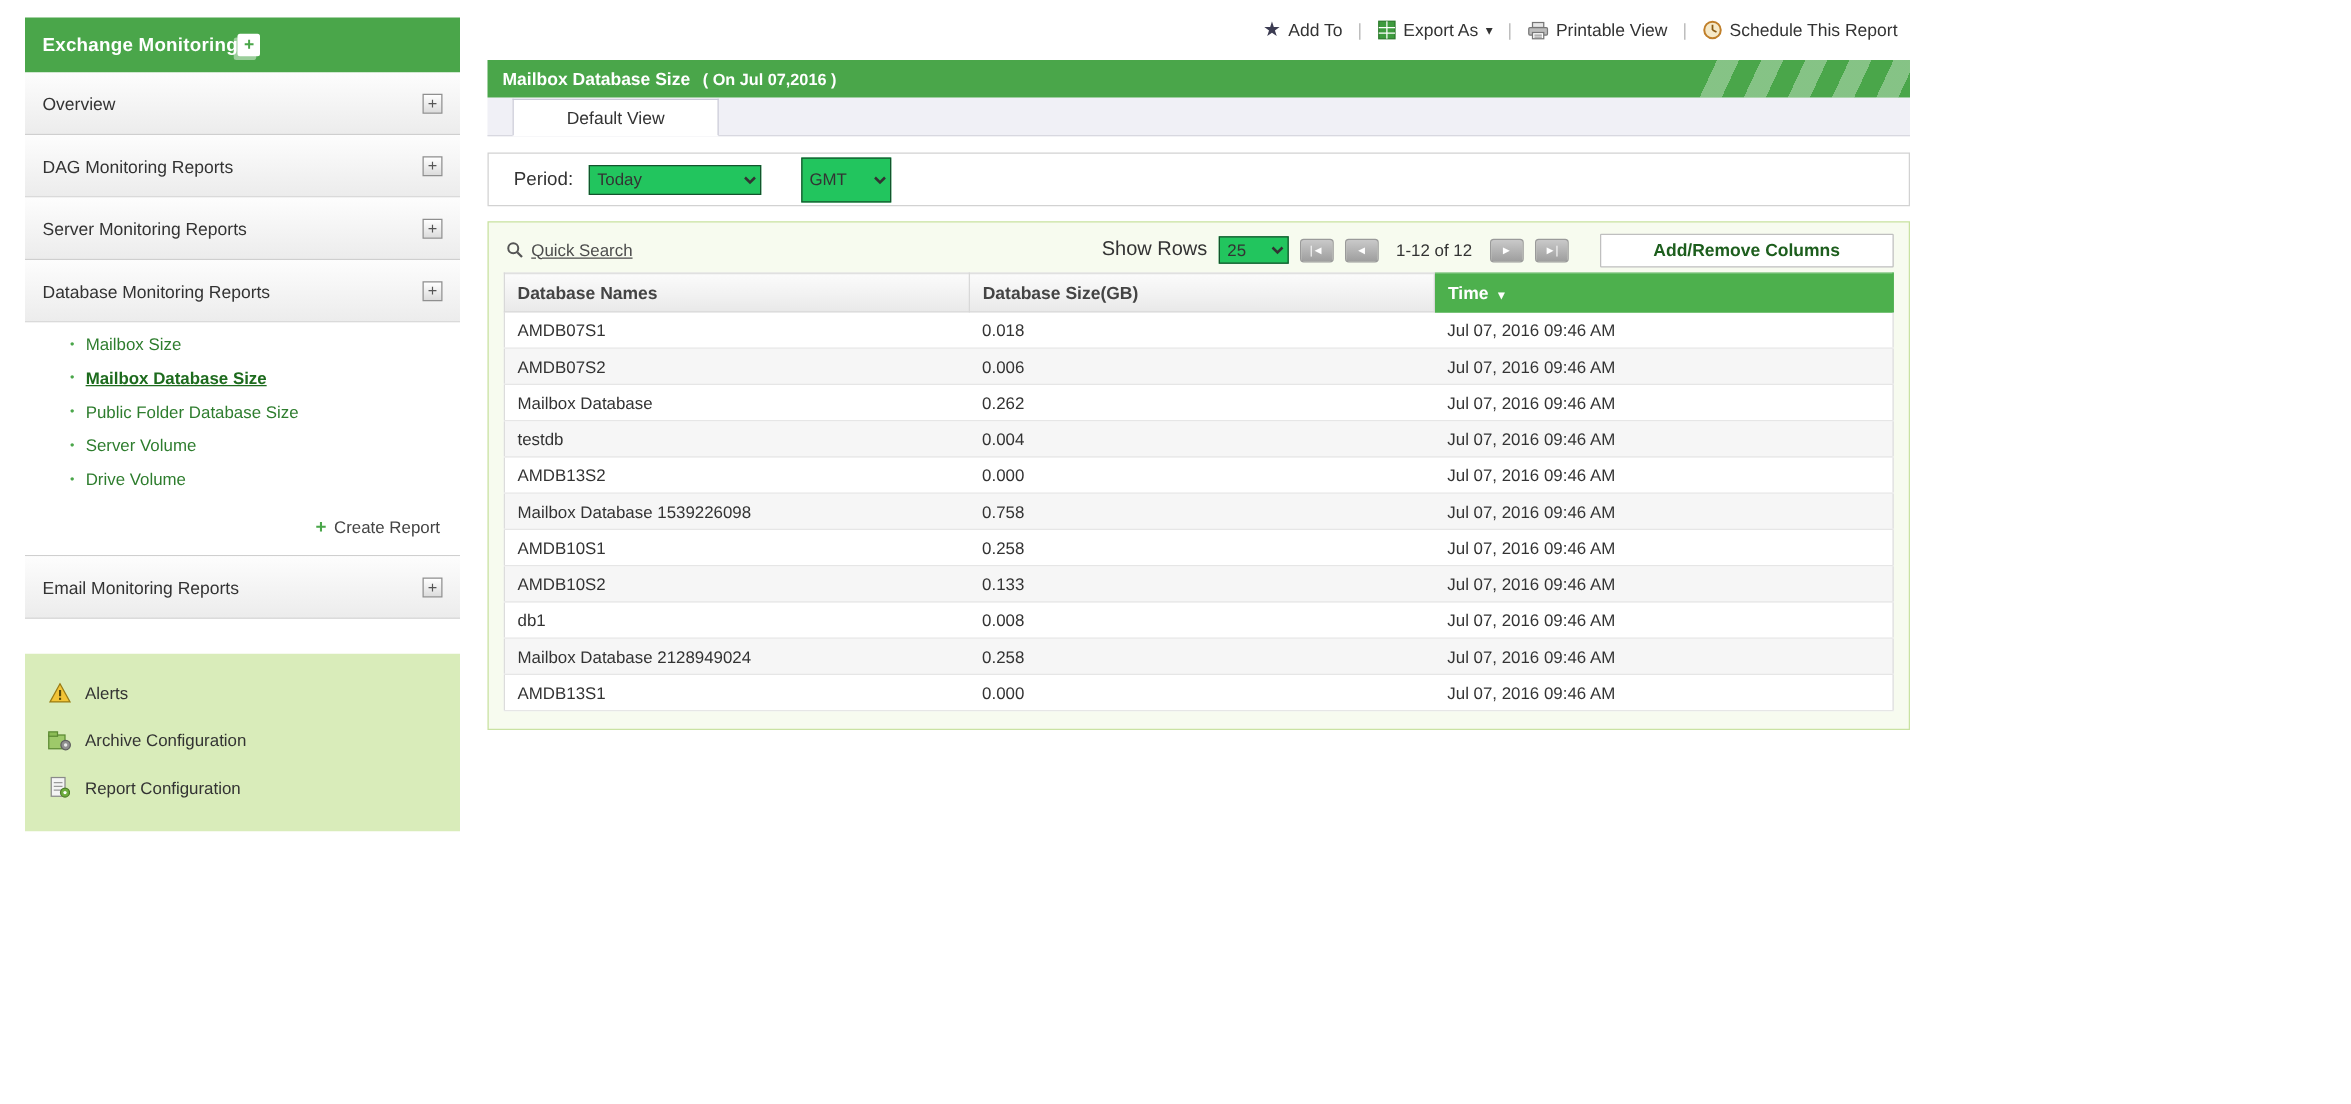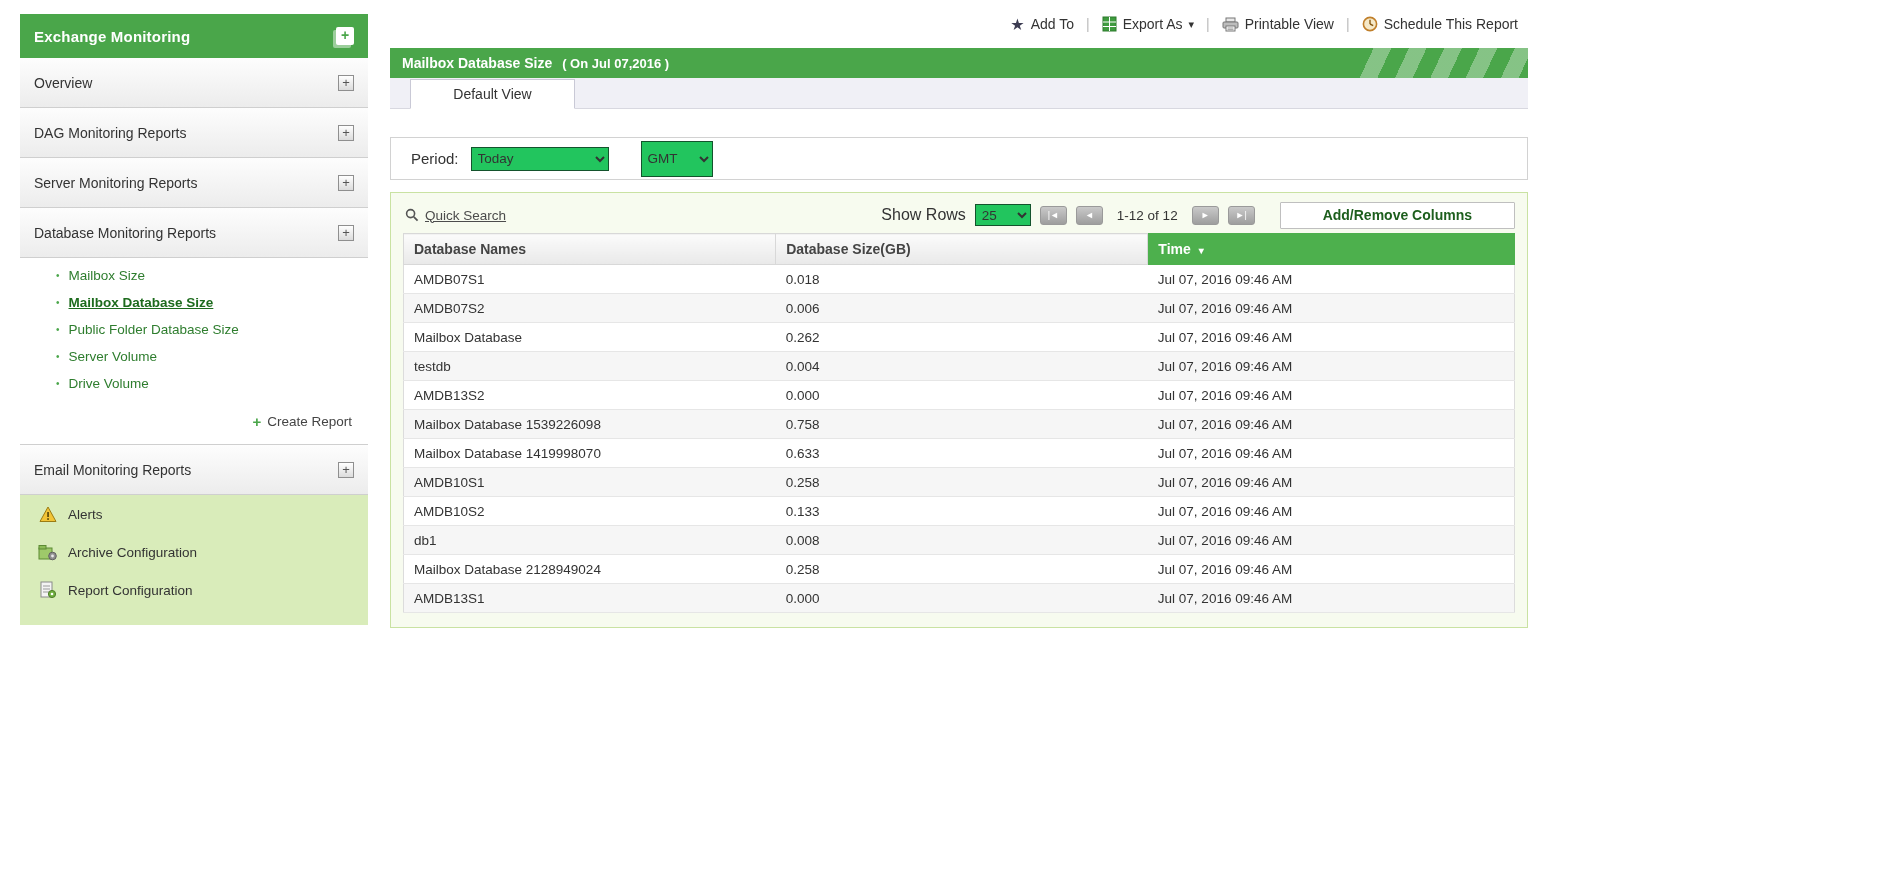--- a/index.html
+++ b/index.html
@@ -1,40 +1,40 @@
 <!DOCTYPE html>
 <html><head>
 <meta charset="utf-8">
 <style>
   * { box-sizing: border-box; margin: 0; padding: 0; }
   html,body { width:1881px; height:883px; background:#fff; font-family:"Liberation Sans", sans-serif; overflow:hidden; }
 
   
   .sidebar { position:absolute; left:20px; top:14px; width:348px; }
-  .sb-header { background:#4aa64a; height:44px; display:flex; align-items:center; justify-content:space-between; padding:0 14px; }
+  .sb-header { background:#4aa64a; height:44px; display:flex; align-items:center; justify-content:flex-start; padding:0 14px; }
   .sb-title { color:#fff; font-weight:bold; font-size:15px; letter-spacing:.2px; }
   .sb-add-box { width:18px; height:18px; background:#fff; color:#4aa64a; font-weight:bold; font-size:14px; line-height:16px;
                 text-align:center; border-radius:2px; box-shadow:-3px 3px 0 rgba(255,255,255,.45); cursor:pointer; }
   .sb-item { height:50px; background:linear-gradient(#fdfdfd,#ececec); border-bottom:1px solid #cfcfcf;
              display:flex; align-items:center; justify-content:space-between; padding:0 14px; cursor:pointer; }
   .sb-item-label { color:#333; font-size:14px; }
   .plusbox { width:16px; height:16px; border:1px solid #8f8f8f; background:linear-gradient(#fff,#dcdcdc);
              color:#555; font-size:13px; line-height:14px; text-align:center; flex:none; }
   .sb-expanded-header { height:50px; background:#fff; display:flex; align-items:center; padding:0 14px; }
   .sb-expanded-title { font-weight:bold; color:#333; font-size:14px; }
   .sb-sub { background:#fff; border-bottom:1px solid #cfcfcf; padding:4px 0 0; }
   .sb-sub-item { display:flex; align-items:center; gap:9px; padding:6px 10px 6px 36px; cursor:pointer; }
   .bullet { color:#4aa64a; font-size:10px; line-height:10px; }
   .sb-link { color:#2e7d2e; font-size:13.5px; }
   .sb-sub-item.active .sb-link { color:#1d6b1d; font-weight:bold; text-decoration:underline; }
   .create-report { display:flex; justify-content:flex-end; align-items:center; gap:6px; padding:16px 16px 14px; cursor:pointer; }
   .create-plus { color:#4aa64a; font-weight:bold; font-size:15px; }
   .create-label { color:#444; font-size:13.5px; }
 
-  .sb-footer { background:#d9ecba; padding:0 0 16px;text-align:right; }
+  .sb-footer { margin-top:28px; background:#d9ecba; padding:12px 0 16px;text-align:right; }
   .sb-footer-item { display:flex; align-items:center; gap:11px; padding:10px 18px; font-size:13.5px; color:#333; cursor:pointer; }
   .fi-icon { width:19px; height:18px; flex:none; display:flex; align-items:center; justify-content:center; }
 
   
   .main { position:absolute; left:390px; top:0; width:1138px; }
   .top-toolbar { display:flex; justify-content:flex-end; align-items:center; gap:12px; height:48px; padding-right:10px;
                  font-size:14px; color:#333; }
   .tb-item { display:flex; align-items:center; gap:6px; cursor:pointer; }
   .tb-sep { color:#bbb; }
   .star-glyph { color:#3c3c52; font-size:16px; }
@@ -43,21 +43,21 @@
   .header-bar { position:relative; background:#4aa64a; height:30px; display:flex; align-items:center; padding-left:12px; }
   .header-title { color:#fff; font-weight:bold; font-size:14px; }
   .header-sub { color:#fff; font-weight:bold; font-size:13px; margin-left:10px; }
   .header-stripes { position:absolute; right:0; top:0; height:100%; width:172px;
       background:repeating-linear-gradient(115deg, rgba(255,255,255,0) 0 16px, rgba(255,255,255,.33) 16px 32px); }
 
   .tabstrip { background:#f0f0f6; border-bottom:1px solid #d8d8e0; height:31px; display:flex; align-items:center; padding-left:20px; }
   .tab-active { background:#fff; border:1px solid #c9c9d6; border-bottom:1px solid #fff; margin-bottom:-1px; height:30px;
                 width:165px; display:flex; align-items:center; justify-content:center; font-size:14px; color:#333; cursor:pointer; }
 
-  .filter-box { margin-top:28px; border:1px solid #d2d2d2; height:43px; display:flex; align-items:center; padding-left:20px; background:#fff; }
+  .filter-box { margin-top:13px; border:1px solid #d2d2d2; height:43px; display:flex; align-items:center; padding-left:20px; background:#fff; }
   .filter-label { font-size:15px; color:#333; margin-right:12px; }
   select { font-size:13.5px; color:#333; padding:2px 2px; border:1px solid #14532d; background:#22c55e; }
   .sel-period { width:138px; height:24px; }
   .sel-tz { width:72px; height:36px; margin-left:32px; }
 
   .table-panel { margin-top:12px; border:1px solid #c9e2a2; background:#f7fbef; padding:4px 12px 14px; }
   .controls { display:flex; align-items:center; height:36px; gap:9px; }
   .quick-search { display:flex; align-items:center; gap:6px; margin-right:auto; padding-left:2px; cursor:pointer; }
   .qs-label { color:#4c4c4c; text-decoration:underline; font-size:13.5px; }
   .show-rows-label { font-size:16px; color:#333; }
@@ -308,25 +308,20 @@
           <td>AMDB13S2</td>
           <td>0.000</td>
           <td>Jul 07, 2016 09:46 AM</td>
         </tr>
         <tr>
           <td>Mailbox Database 1539226098</td>
           <td>0.758</td>
           <td>Jul 07, 2016 09:46 AM</td>
         </tr>
         <tr>
-          <td>Mailbox Database 1419998070</td>
-          <td>0.633</td>
-          <td>Jul 07, 2016 09:46 AM</td>
-        </tr>
-        <tr>
           <td>AMDB10S1</td>
           <td>0.258</td>
           <td>Jul 07, 2016 09:46 AM</td>
         </tr>
         <tr>
           <td>AMDB10S2</td>
           <td>0.133</td>
           <td>Jul 07, 2016 09:46 AM</td>
         </tr>
         <tr>

